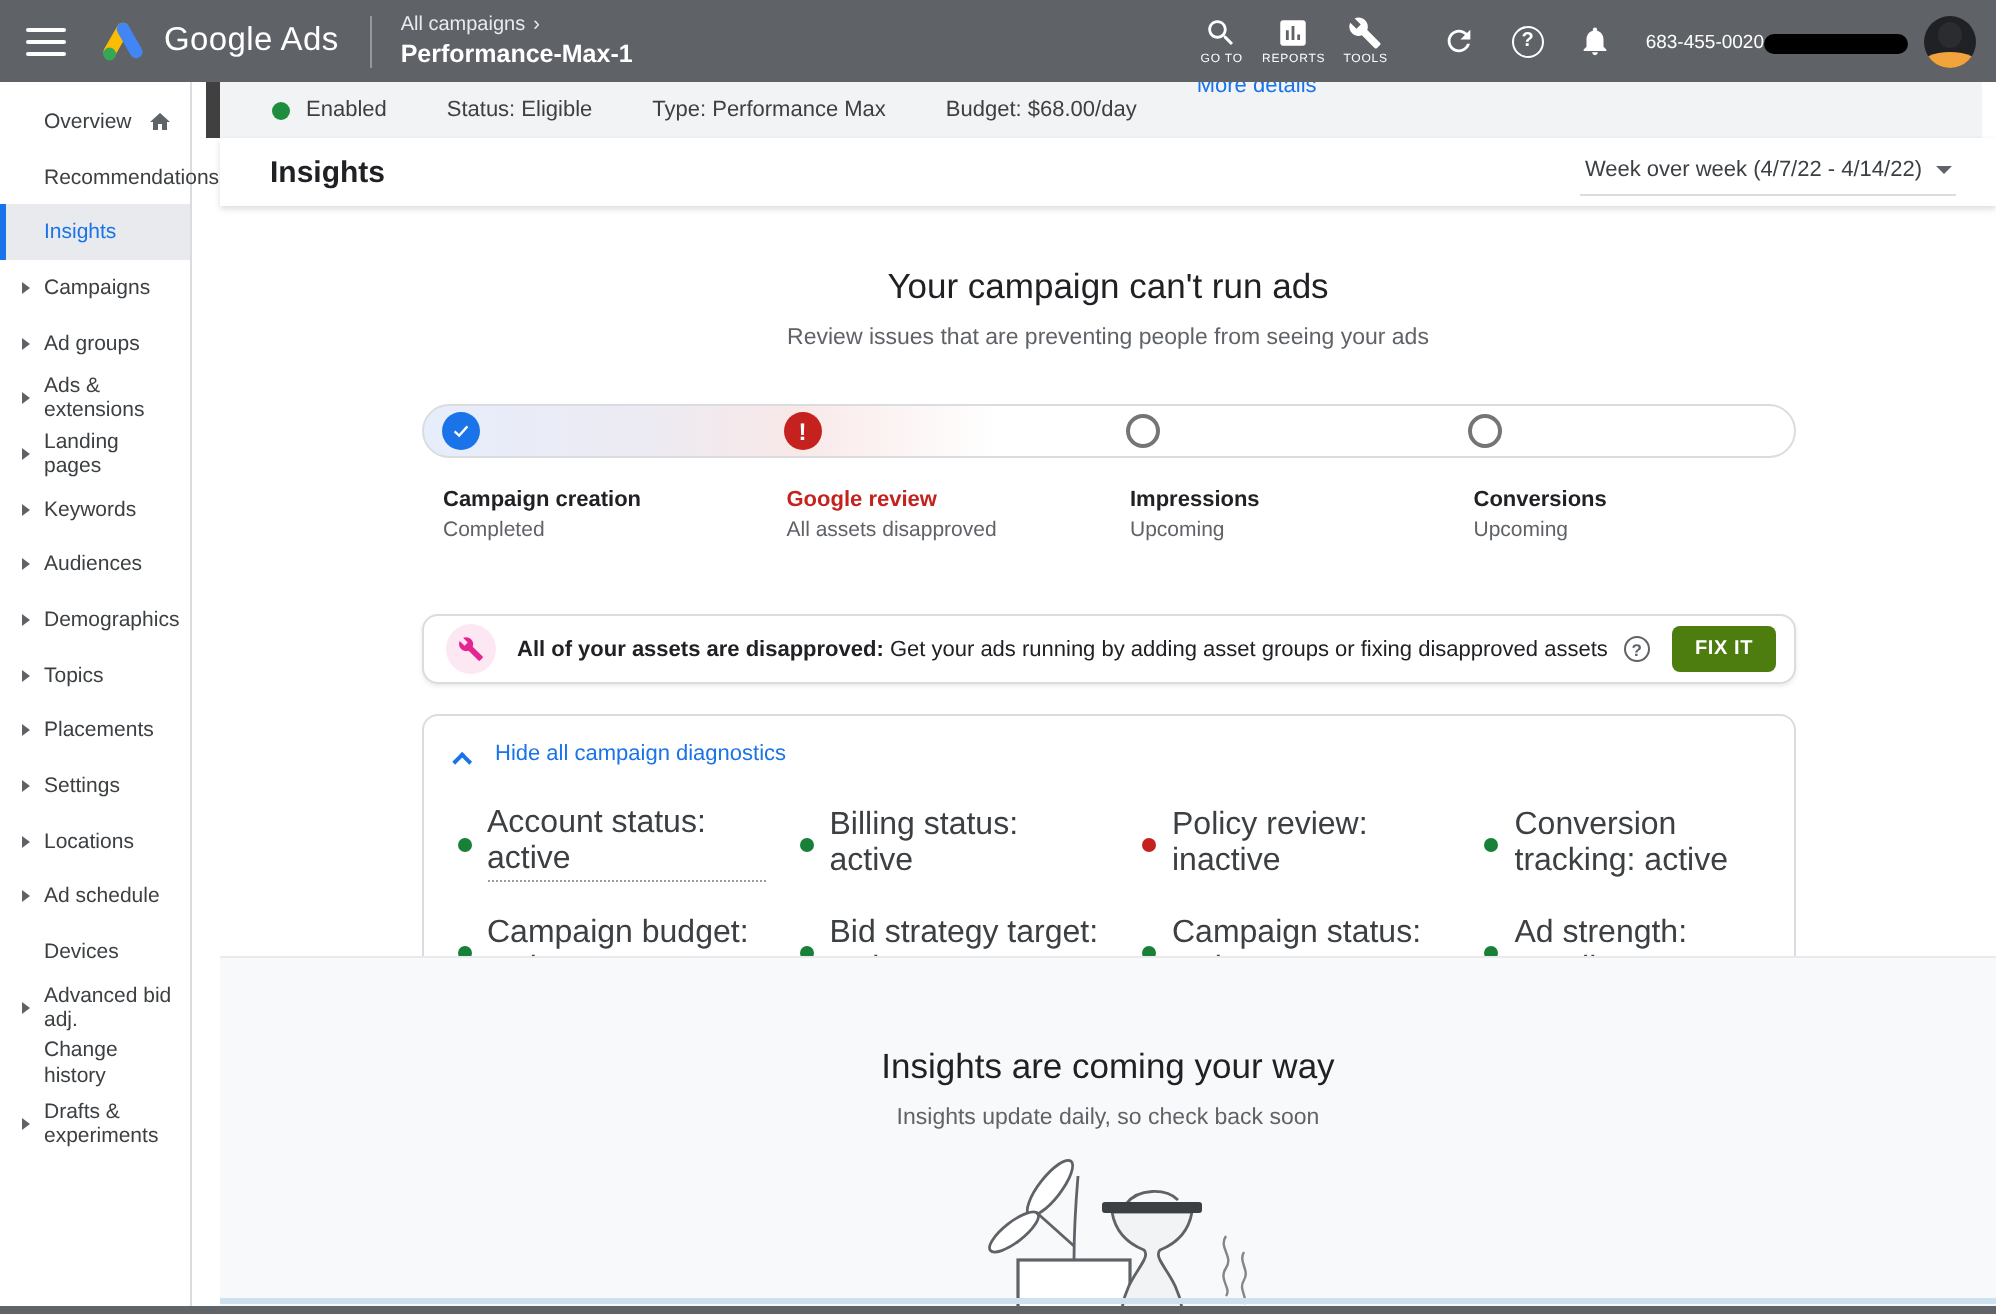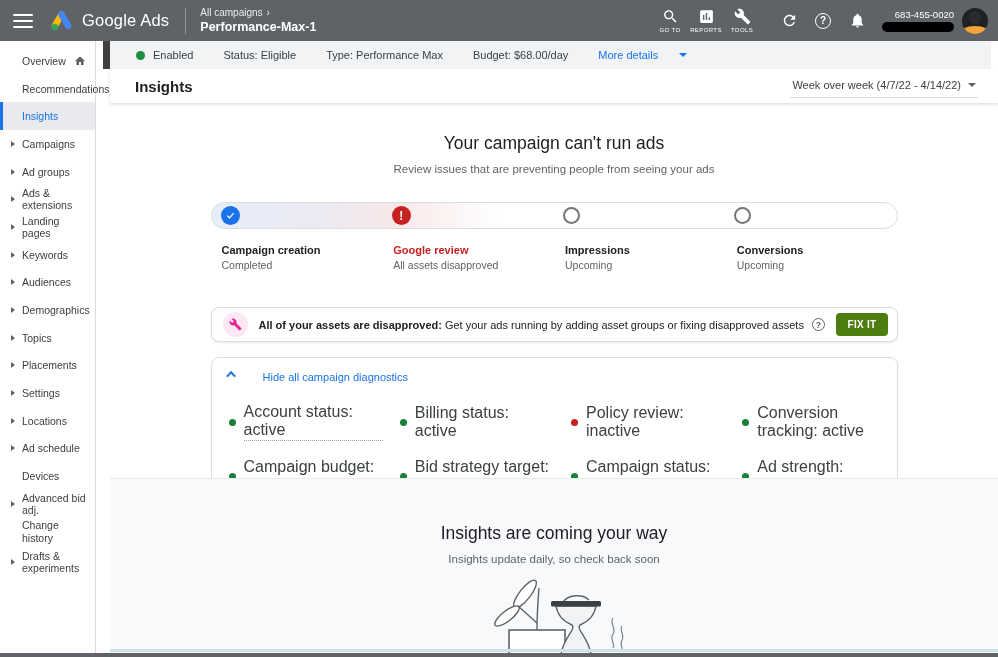--- a/index.html
+++ b/index.html
@@ -23,38 +23,38 @@
   .campaign-title { font-size:12.5px; color:#fff; font-weight:bold; margin-top:2px; }
   .appbar-right { margin-left:auto; display:flex; align-items:center; gap:0; padding-right:10px; }
   .hdr-btn { display:flex; flex-direction:column; align-items:center; width:36px; cursor:pointer; }
   .hdr-btn svg { width:17px; height:17px; fill:#fff; }
   .hdr-btn .cap { font-size:6px; color:#fff; margin-top:2px; letter-spacing:.4px; }
   .hdr-ic { width:30px; display:flex; justify-content:center; cursor:pointer; }
   .hdr-ic svg { width:17px; height:17px; fill:#fff; }
   .hdr-ic.help-circ { margin:0 4px; }
   .help-ring { width:16px; height:16px; border:1.7px solid #fff; border-radius:50%;
     color:#fff; font-size:10px; font-weight:bold; display:flex; align-items:center; justify-content:center; }
-  .account { display:flex; flex-direction:column; align-items:flex-end; margin:0 8px 0 10px; }
+  .account { display:flex; align-items:flex-end; margin:0 8px 0 10px; }
   .phone { color:#fff; font-size:9.5px; }
   .redact { width:72px; height:10px; background:#000; border-radius:5px; margin-top:2px; }
   .avatar { width:26px; height:26px; border-radius:50%; background:#202124; position:relative;
     overflow:hidden; cursor:pointer; flex:none; }
   .avatar .shoulders { position:absolute; bottom:-6px; left:-2px; width:30px; height:14px;
     background:#f2a33c; border-radius:50% 50% 0 0; }
   .avatar .head { position:absolute; top:3px; left:7px; width:12px; height:13px;
     background:#2a2c2f; border-radius:50%; }
 
   
   .statusbar { position:absolute; top:41px; left:103px; width:888px; height:28px;
     background:#f1f3f4; display:flex; align-items:center; font-size:11px; color:#3c4043;
     border-left:7px solid #404040; }
   .statusbar .dot { width:9px; height:9px; border-radius:50%; background:#1e8e3e;
     margin:0 8px 0 26px; }
   .statusbar .seg { margin-right:30px; }
-  .more-details { color:#1a73e8; cursor:pointer; display:flex; align-items:center; gap:21px; }
+  .more-details { color:#1a73e8; cursor:pointer; display:flex; align-items:center; gap:21px;flex-direction:column; }
   .caret-down { width:0; height:0; border-left:4px solid transparent; border-right:4px solid transparent;
     border-top:4.5px solid #1a73e8; }
 
   
   .insightsbar { position:absolute; top:69px; left:110px; width:888px; height:34px; background:#fff;
     display:flex; align-items:center; box-shadow:0 1.5px 3px rgba(60,64,67,.18); z-index:10; }
   .insightsbar h2 { font-size:15px; font-weight:bold; color:#202124; margin-left:25px; }
   .daterange { margin-left:auto; margin-right:20px; display:flex; align-items:center; gap:7px;
     font-size:11px; color:#3c4043; cursor:pointer; border-bottom:1px solid #dadce0; padding:4px 2px 6px; }
   .caret-gray { width:0; height:0; border-left:4px solid transparent; border-right:4px solid transparent;
@@ -105,21 +105,21 @@
   .alert-text b { font-weight:bold; }
   .qmark { width:13px; height:13px; border:1.4px solid #5f6368; border-radius:50%; color:#5f6368;
     font-size:8.5px; font-weight:bold; display:inline-flex; align-items:center; justify-content:center;
     margin-left:8px; cursor:pointer; }
   .fixit { margin-left:auto; margin-right:9px; background:#4d7c0f; color:#fff; border:none;
     font-size:10px; font-weight:bold; letter-spacing:.3px; padding:6px 11px; border-radius:4px;
     cursor:pointer; font-family:inherit; }
 
   .diag-card { width:687px; margin:15px auto 0; border:1px solid #dadce0; border-radius:8px;
     background:#fff; padding:13px 0 17px; }
-  .diag-toggle { display:flex; align-items:flex-start; gap:27px; margin-left:17px; cursor:pointer; }
+  .diag-toggle { display:flex; align-items:flex-end; gap:12px; margin-left:17px; cursor:pointer; }
   .chev-up { width:7px; height:7px; border-left:2px solid #1a73e8; border-top:2px solid #1a73e8;
     transform:rotate(45deg) translateY(2px); }
   .diag-toggle .txt { font-size:11px; color:#1a73e8; }
   .diag-grid { display:grid; grid-template-columns:repeat(4,1fr); row-gap:17px; margin-top:20px; }
   .diag-item { display:flex; align-items:center; gap:8px; padding-left:17px; font-size:16px; color:#3c4043; }
   .ddot { width:7px; height:7px; border-radius:50%; flex:none; }
   .ddot.green { background:#188038; }
   .ddot.red { background:#c5221f; }
   .diag-item.dotted .dlabel { border-bottom:1px dotted #9aa0a6; padding-bottom:1px; }
 

